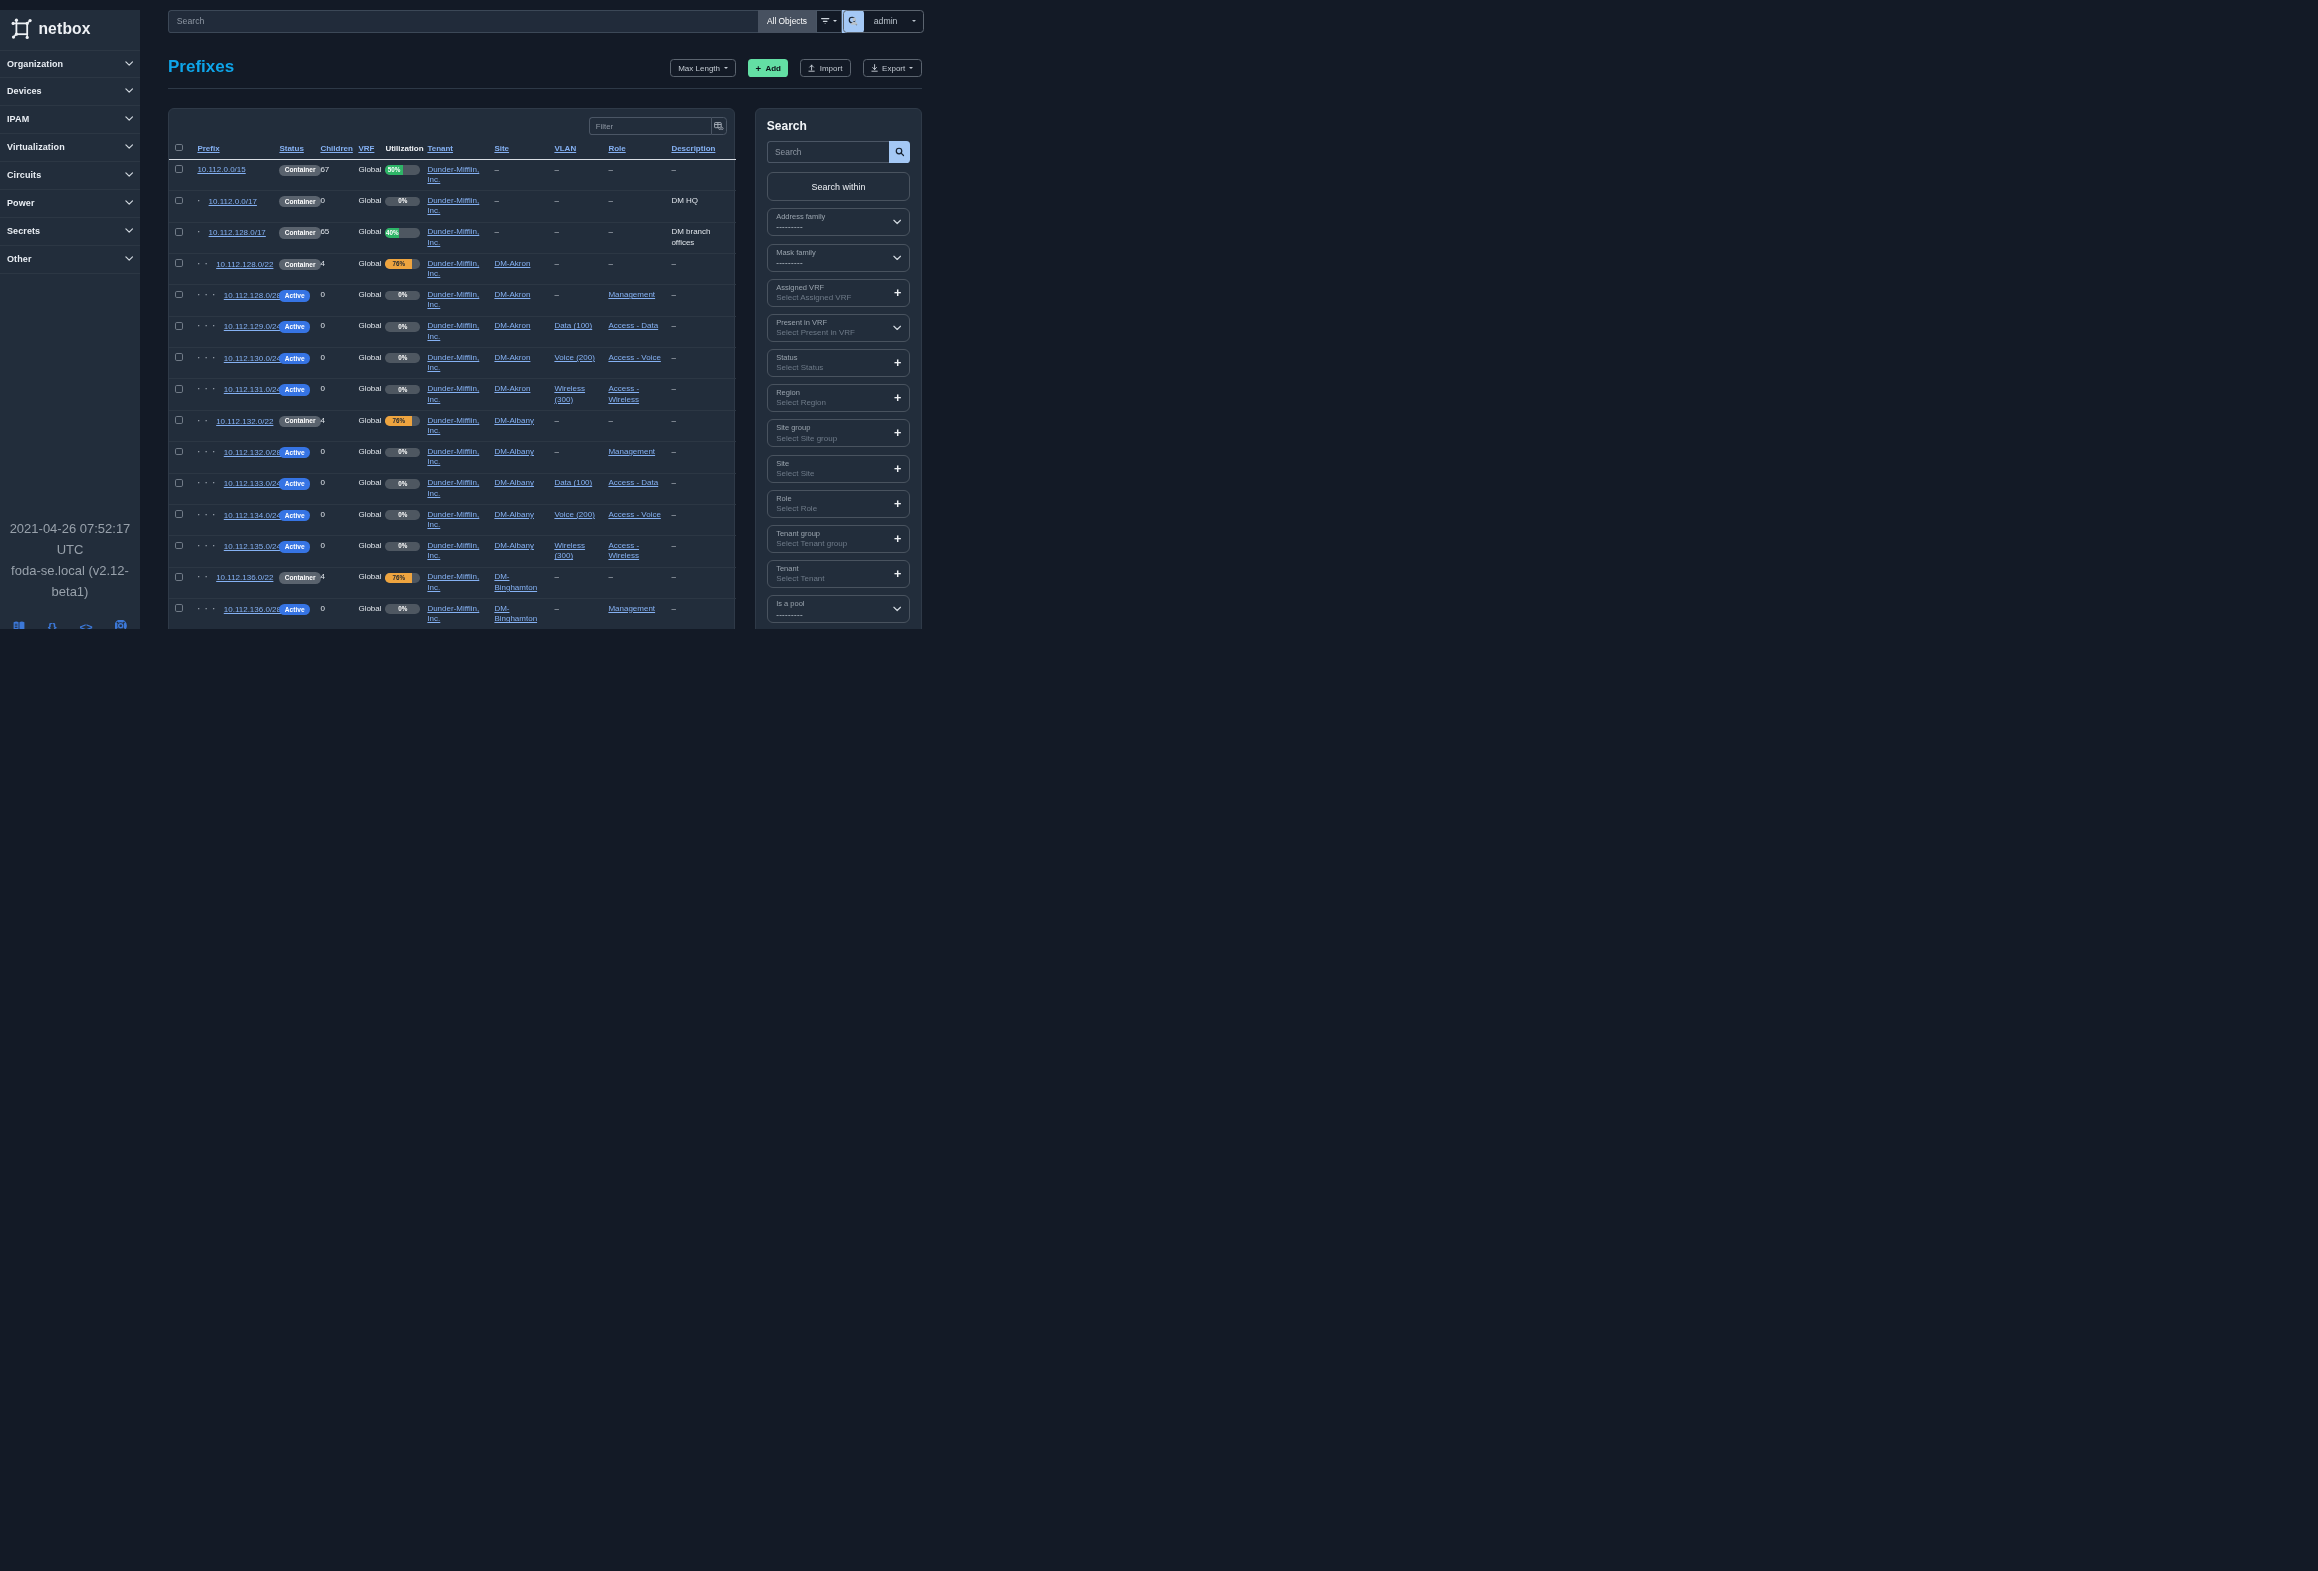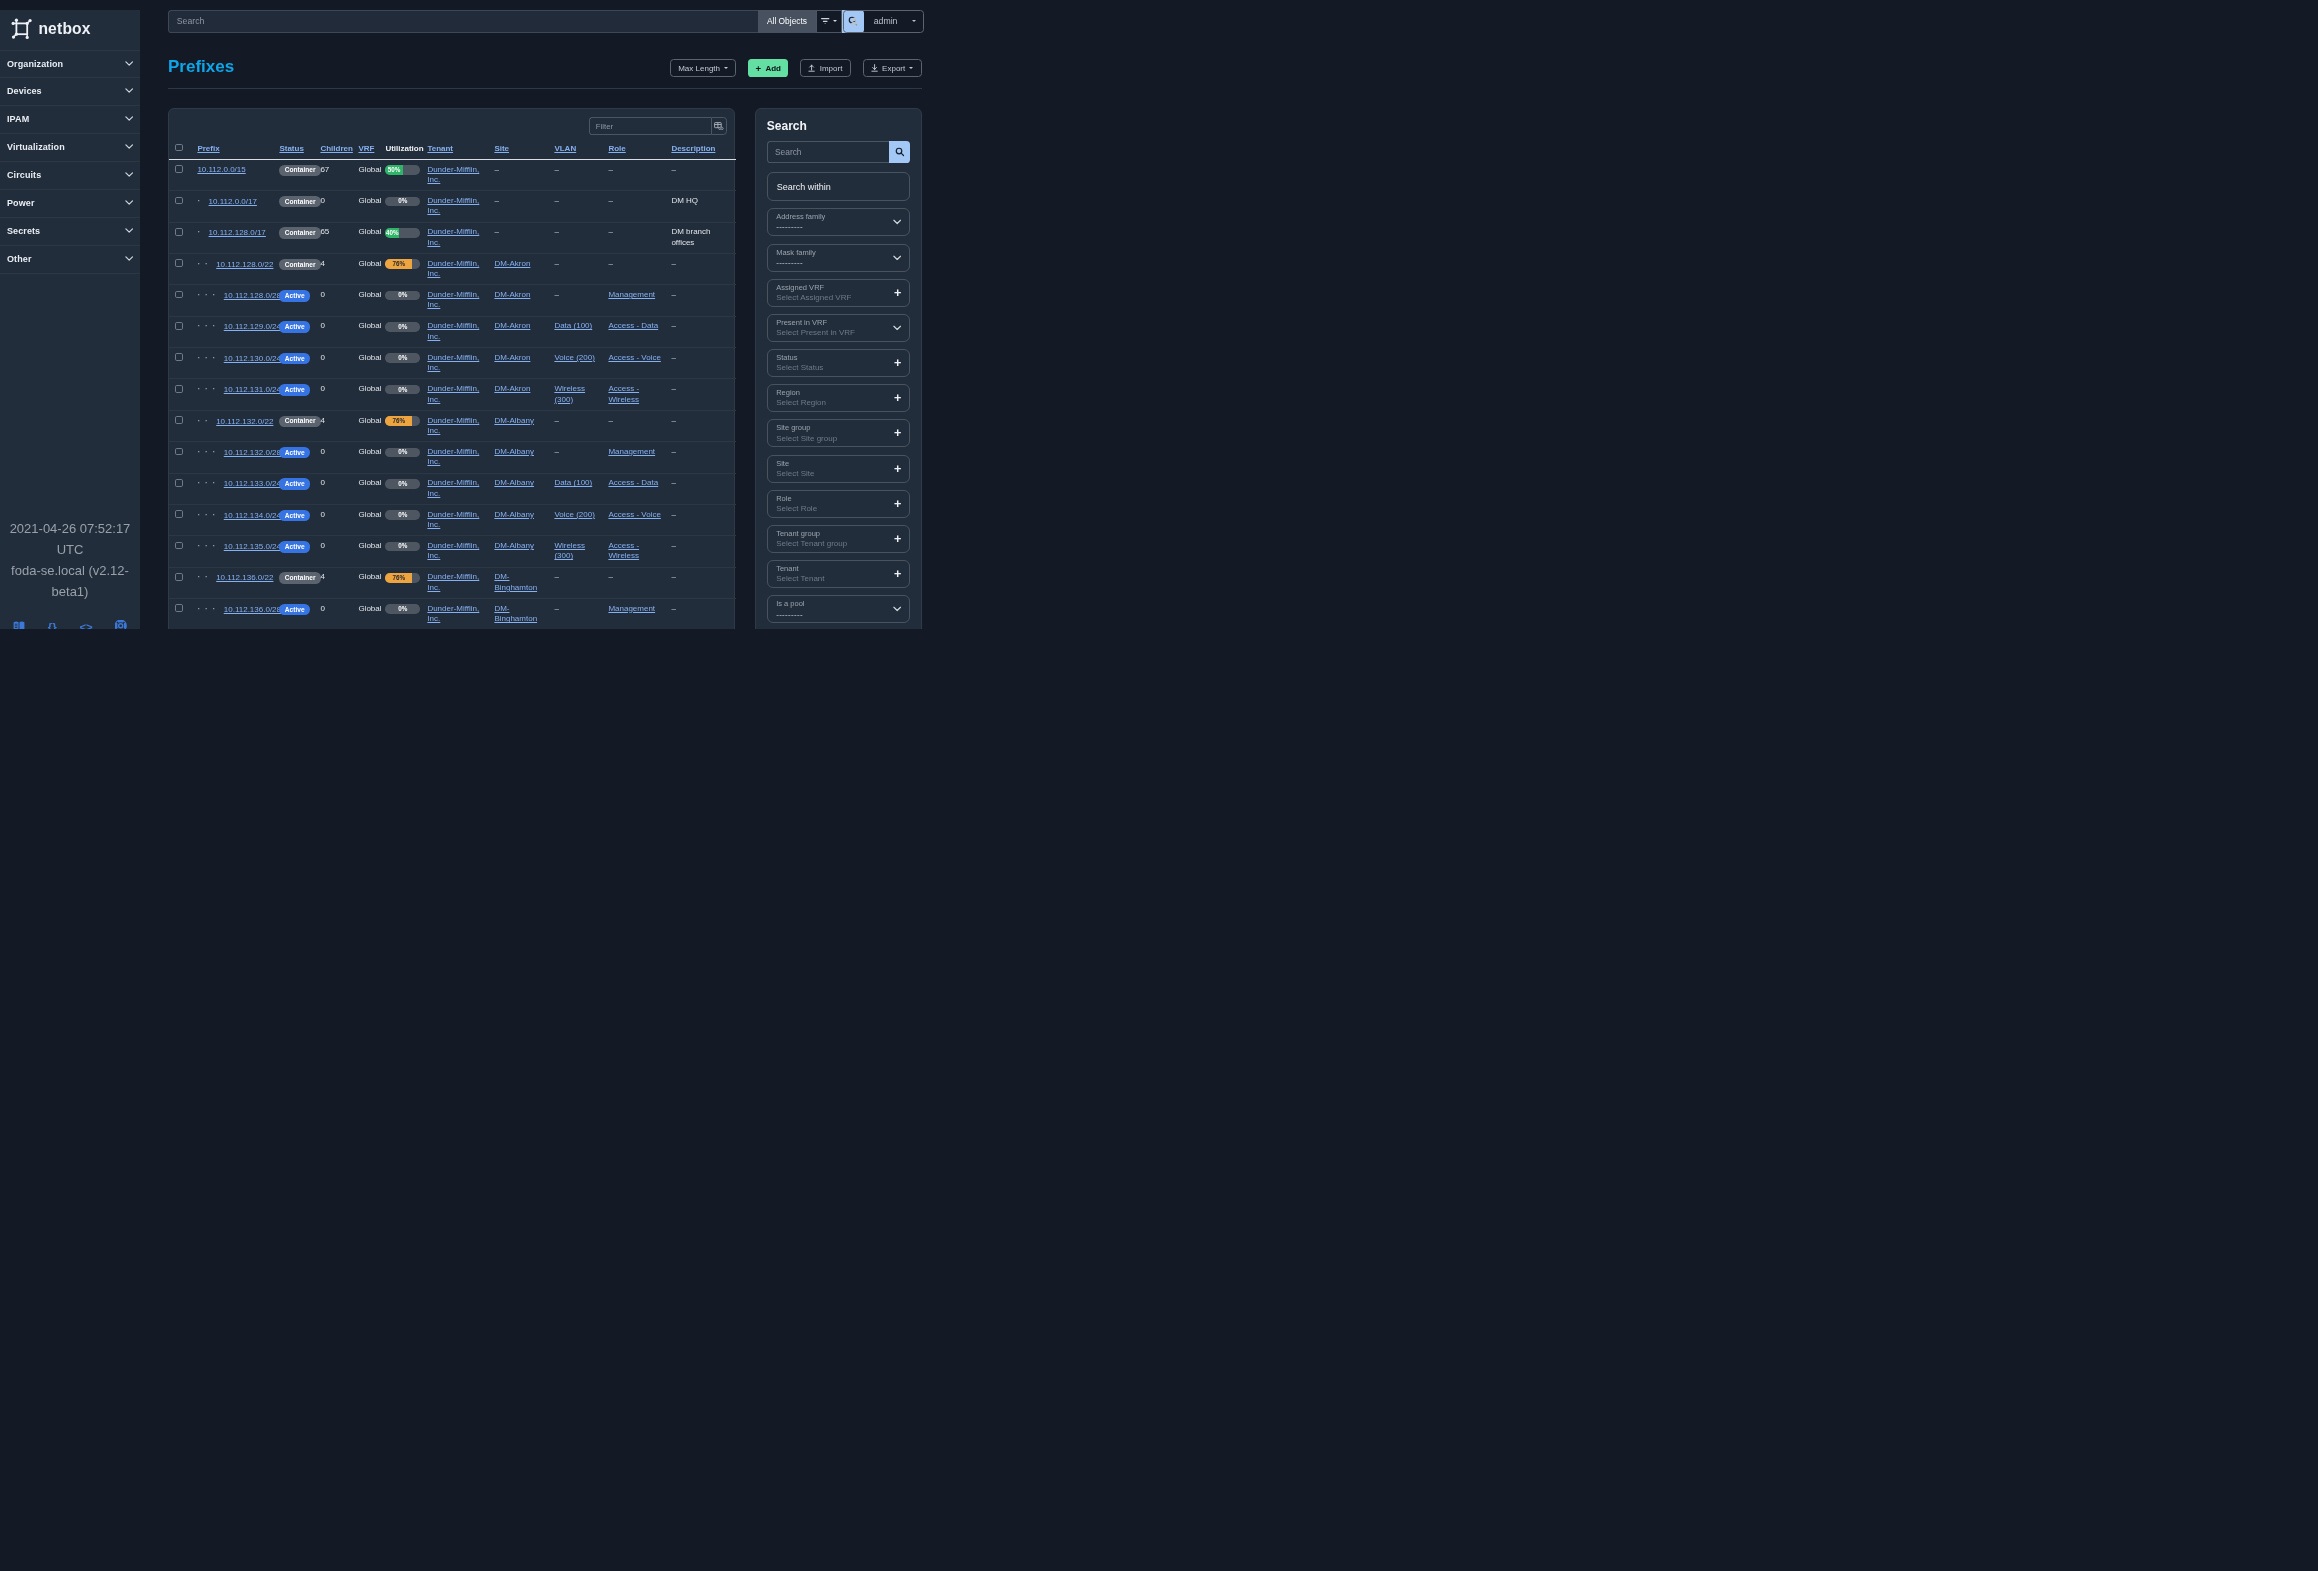--- a/index.html
+++ b/index.html
@@ -92,21 +92,21 @@
   
   .filter-panel { left:755px; top:108px; width:167px; height:528px; padding:9.6px 10.8px; }
   .fp-heading { font-size:12px; font-weight:800; color:#f2f5f8; margin-bottom:8.4px; }
   .side-search-group { display:flex; height:21.6px; }
   .side-search-input { flex:1; background:transparent; border:0.6px solid #4b5665; border-right:none;
     border-radius:3.6px 0 0 3.6px; color:#e8ecf1; font-size:8.4px; padding:0 7.2px; outline:none; min-width:0;
     font-family:"Liberation Sans", sans-serif; }
   .side-search-btn { width:21px; background:#a4c8f5; border:none; border-radius:0 3.6px 3.6px 0;
     display:flex; align-items:center; justify-content:center; cursor:pointer; }
   .search-within-box { margin-top:9.6px; height:29px; border:0.6px solid #49535f; border-radius:6px;
-    display:flex; align-items:center; padding:0 9px; color:#eef1f5; font-size:9px; cursor:pointer; }
+    display:flex; align-items:center; padding:0 9px; color:#eef1f5; font-size:9px; cursor:pointer;justify-content:center; }
   .fbox { position:relative; margin-top:7.2px; height:28px; border:0.6px solid #49535f; border-radius:6px;
     padding:3px 20.4px 3px 8.4px; cursor:pointer; }
   .fbox .flabel { font-size:7.5px; color:#9aa4ae; line-height:1.35; }
   .fbox .fvalue { font-size:8px; line-height:1.35; letter-spacing:0.3px; }
   .fbox .fvalue.dashed { color:#9aa4ae; font-weight:700; }
   .fbox .fvalue.placeholder { color:#6e7a88; letter-spacing:0; }
   .fbox .ficon-right { position:absolute; right:7.8px; top:50%; transform:translateY(-50%); color:#eef1f5; }
   .fbox .plus-glyph { font-size:12.6px; font-weight:600; line-height:1; }
 </style>
 </head>

